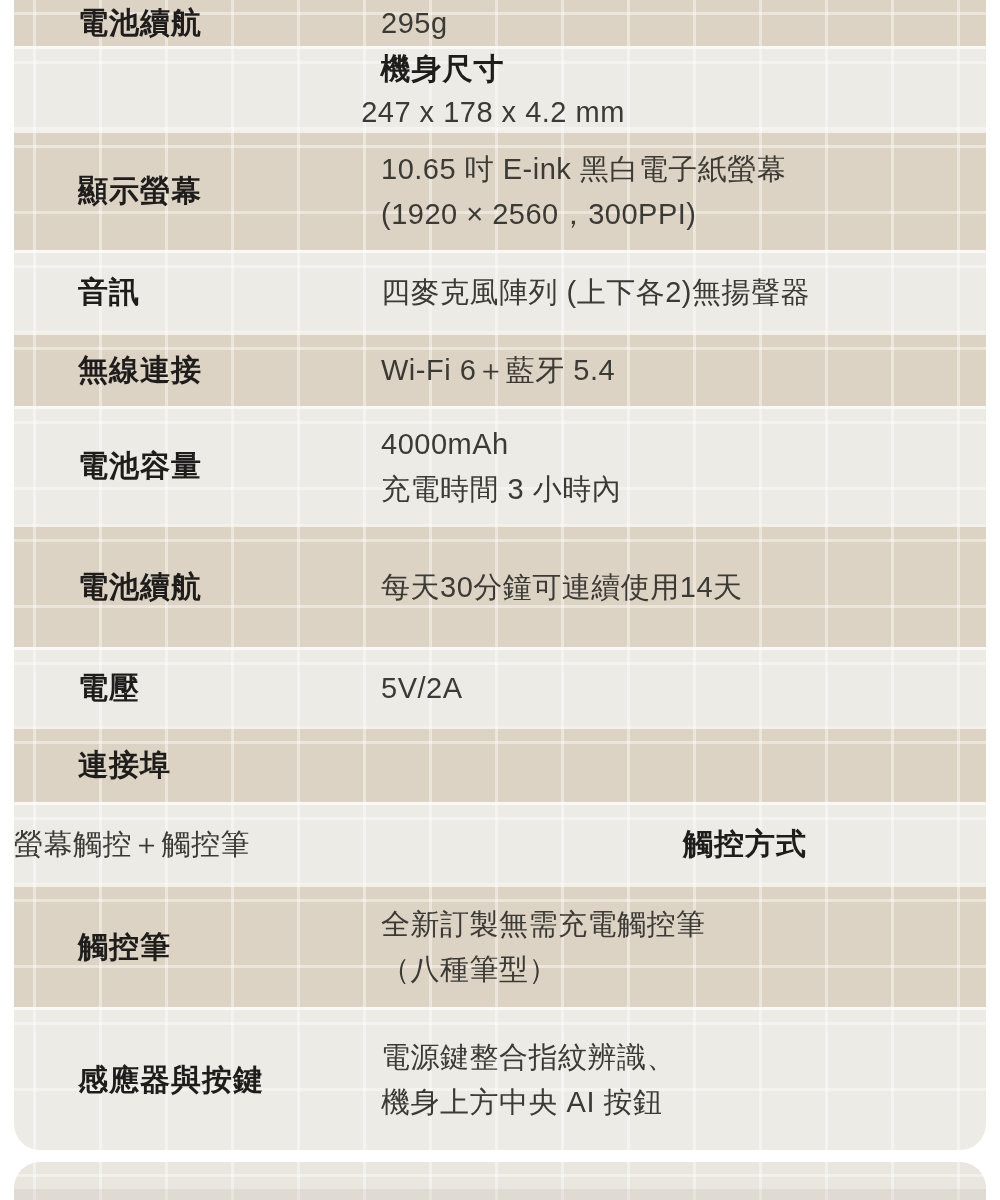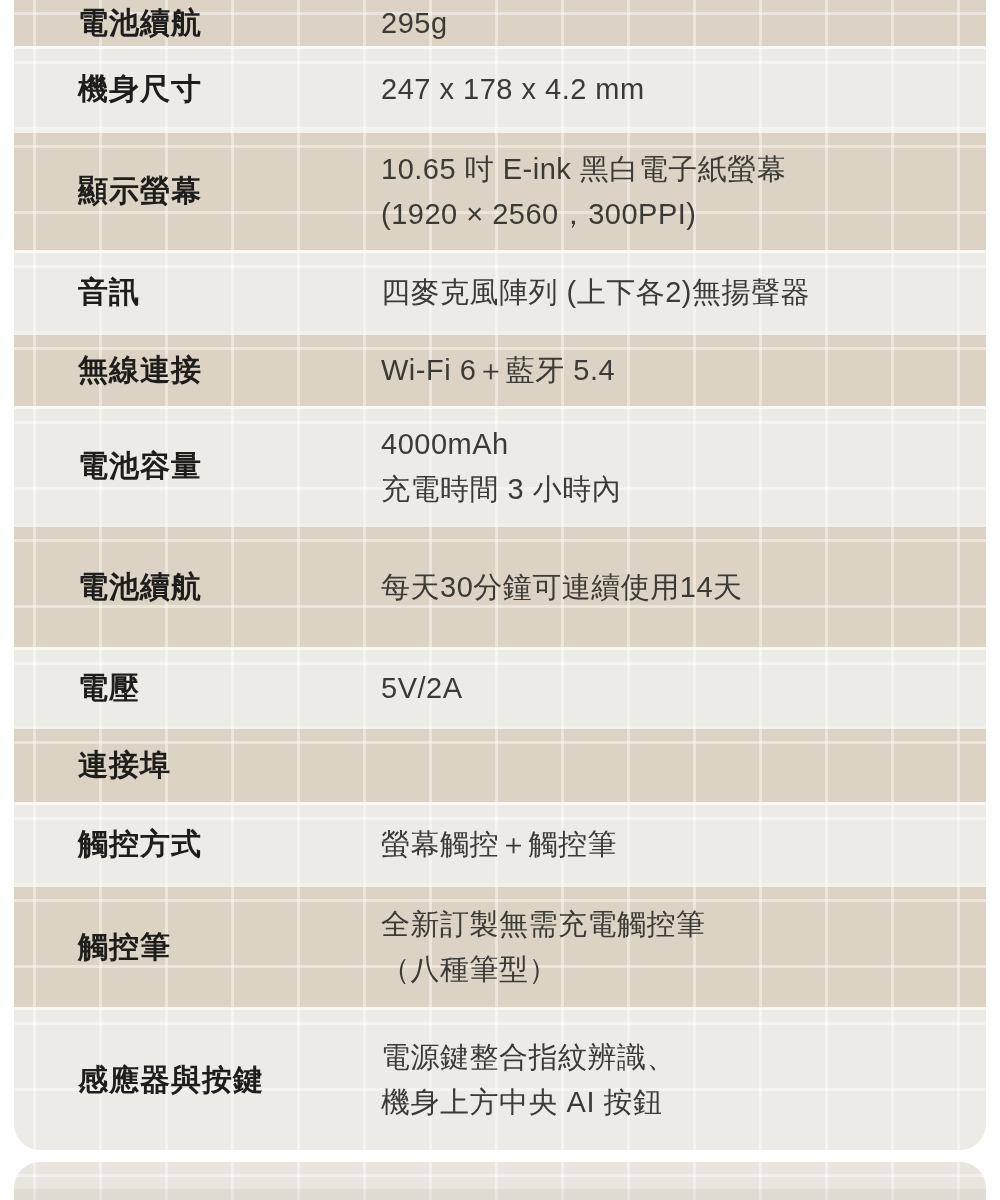--- a/index.html
+++ b/index.html
@@ -74,21 +74,21 @@
 
 <div class="stage" style="background: rgb(255, 255, 255);">
   <section class="card card-specs">
   <div class="row tone-tan" style="height: 46px;">
     <div class="cell label">電池續航</div>
     <div class="cell value">
           <div>295g</div>
         </div>
   </div>
 
-  <div class="row tone-light" style="height: 84px;">
+  <div class="row tone-light" style="height: 84px; flex-direction: column;">
     <div class="cell label">機身尺寸</div>
     <div class="cell value">
           <div>247 x 178 x 4.2 mm</div>
         </div>
   </div>
 
   <div class="row tone-tan" style="height: 120px;">
     <div class="cell label">顯示螢幕</div>
     <div class="cell value">
           <div>10.65 吋 E-ink 黑白電子紙螢幕</div>
@@ -130,24 +130,24 @@
     <div class="cell value">
           <div>5V/2A</div>
         </div>
   </div>
 
   <div class="row tone-tan" style="height: 76px;">
     <div class="cell label">連接埠</div>
   </div>
 
   <div class="row tone-light" style="height: 82px;">
-    <div class="cell label">觸控方式</div>
     <div class="cell value">
           <div>螢幕觸控＋觸控筆</div>
         </div>
+    <div class="cell label">觸控方式</div>
   </div>
 
   <div class="row tone-tan" style="height: 123px;">
     <div class="cell label">觸控筆</div>
     <div class="cell value">
           <div>全新訂製無需充電觸控筆</div>
           <div>（八種筆型）</div>
         </div>
   </div>
 

